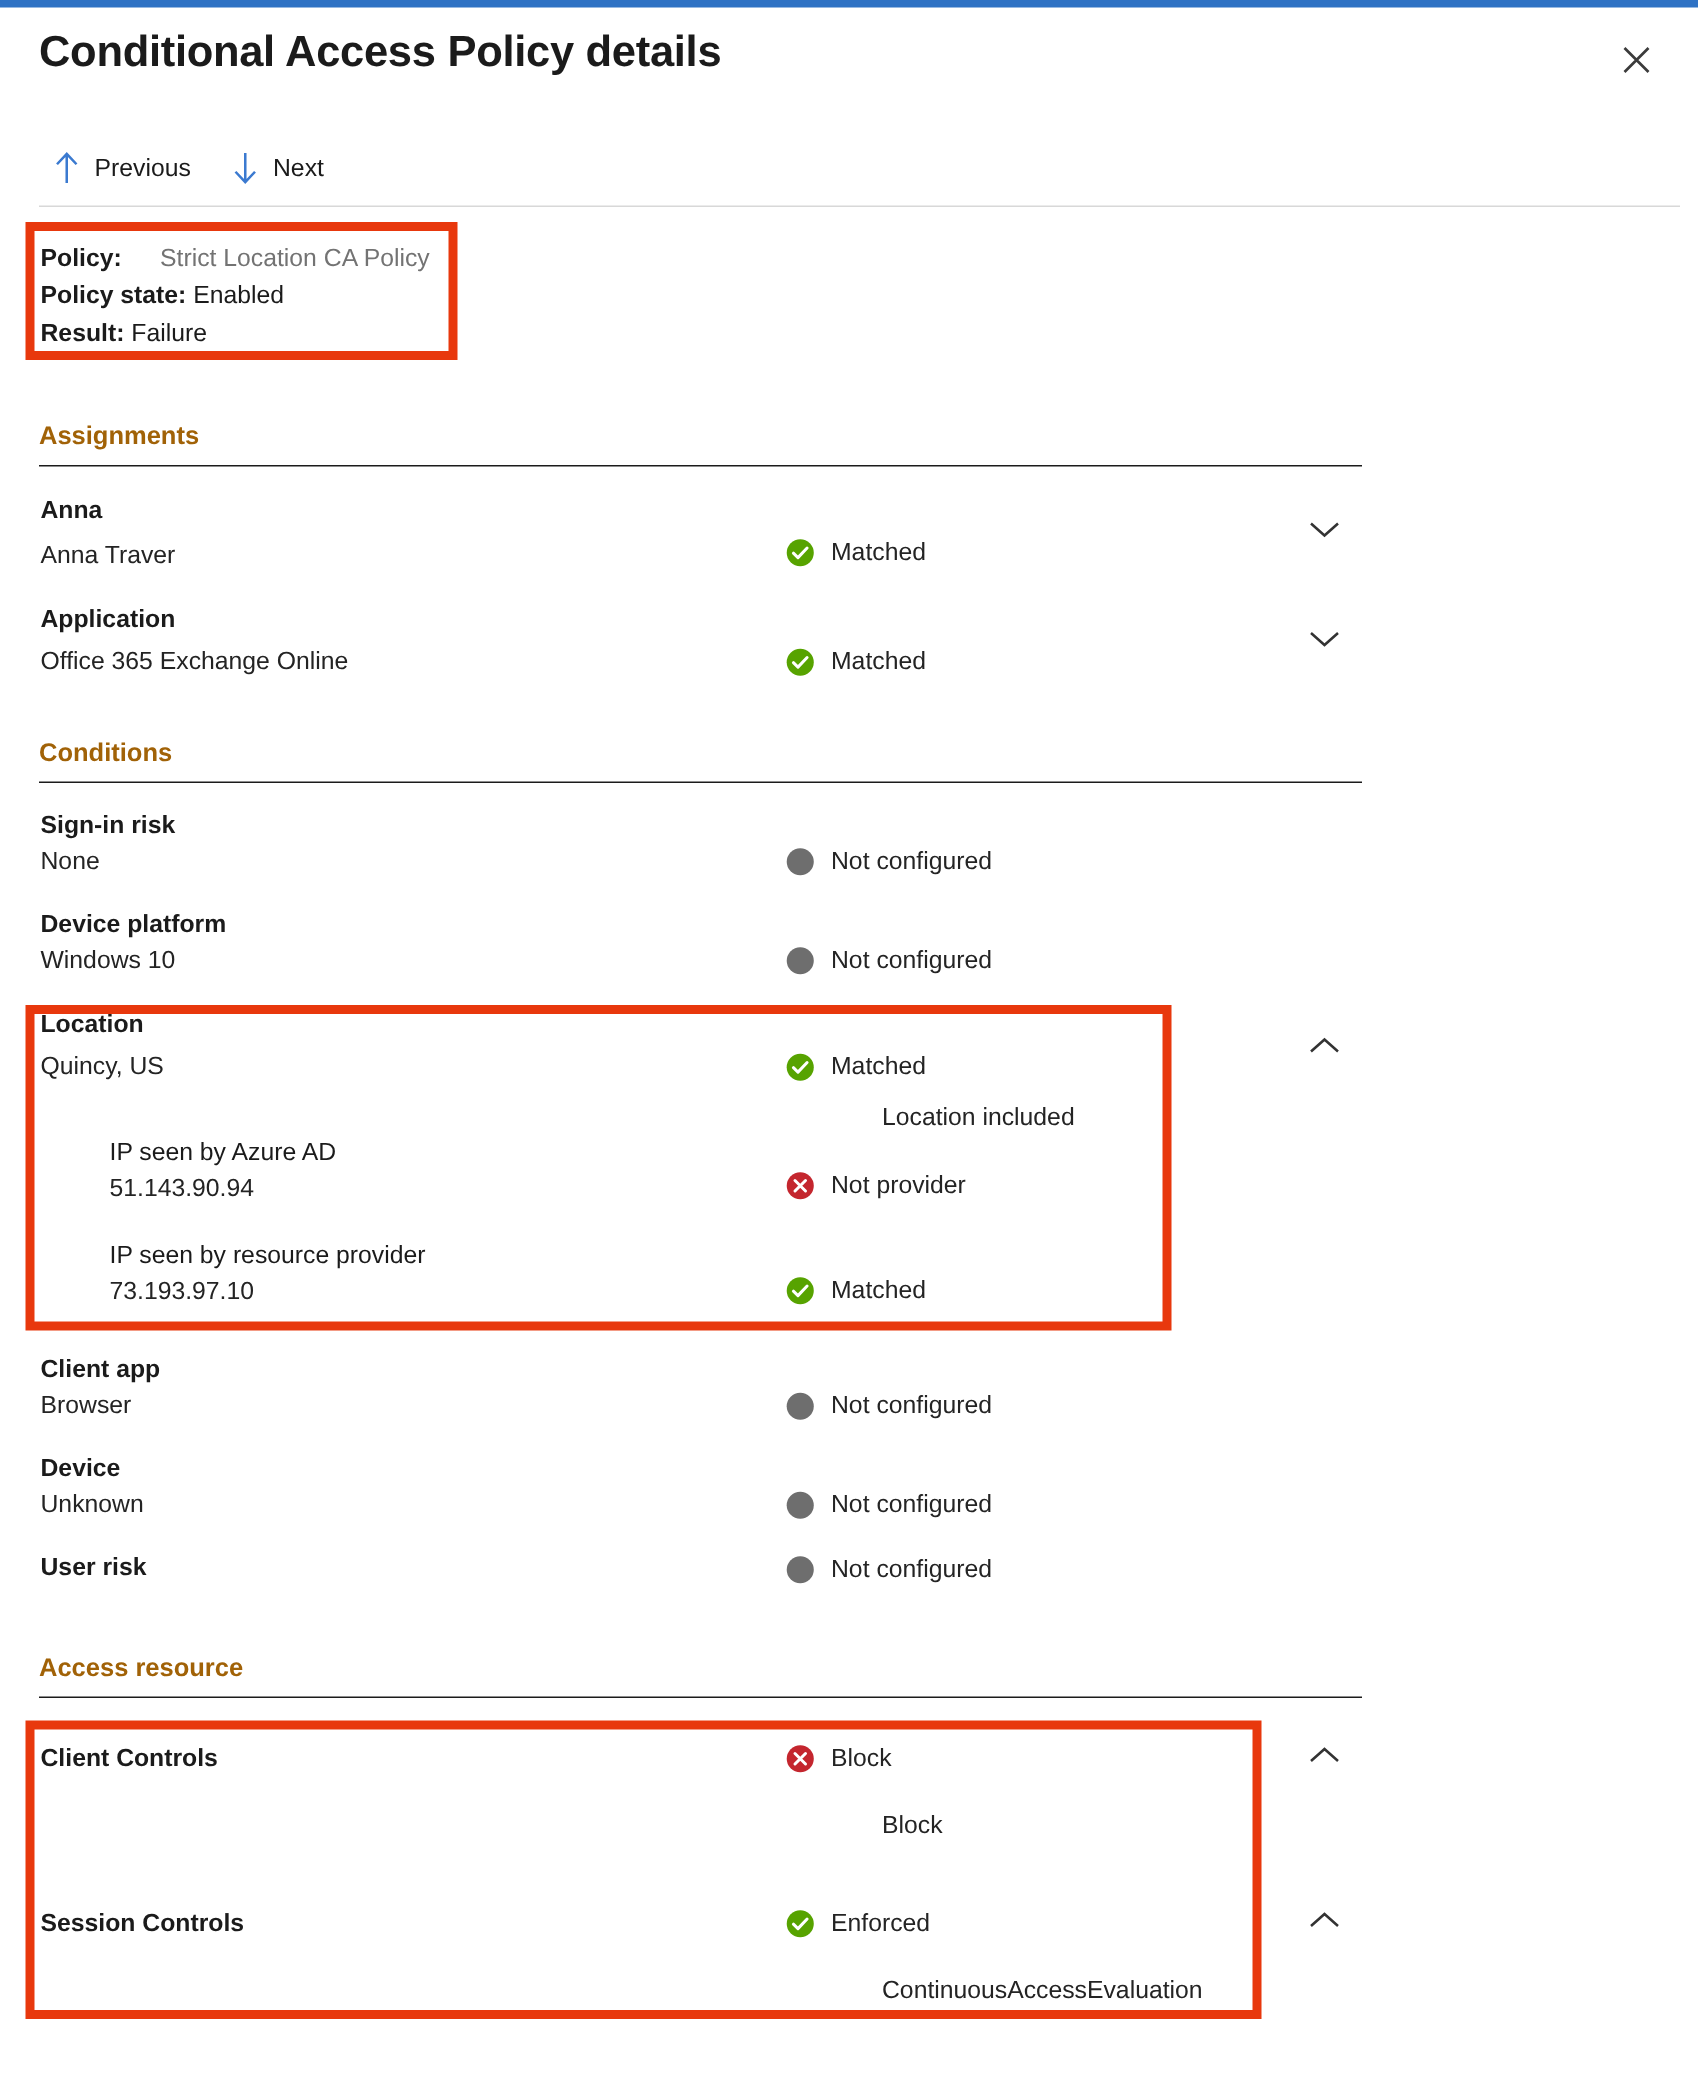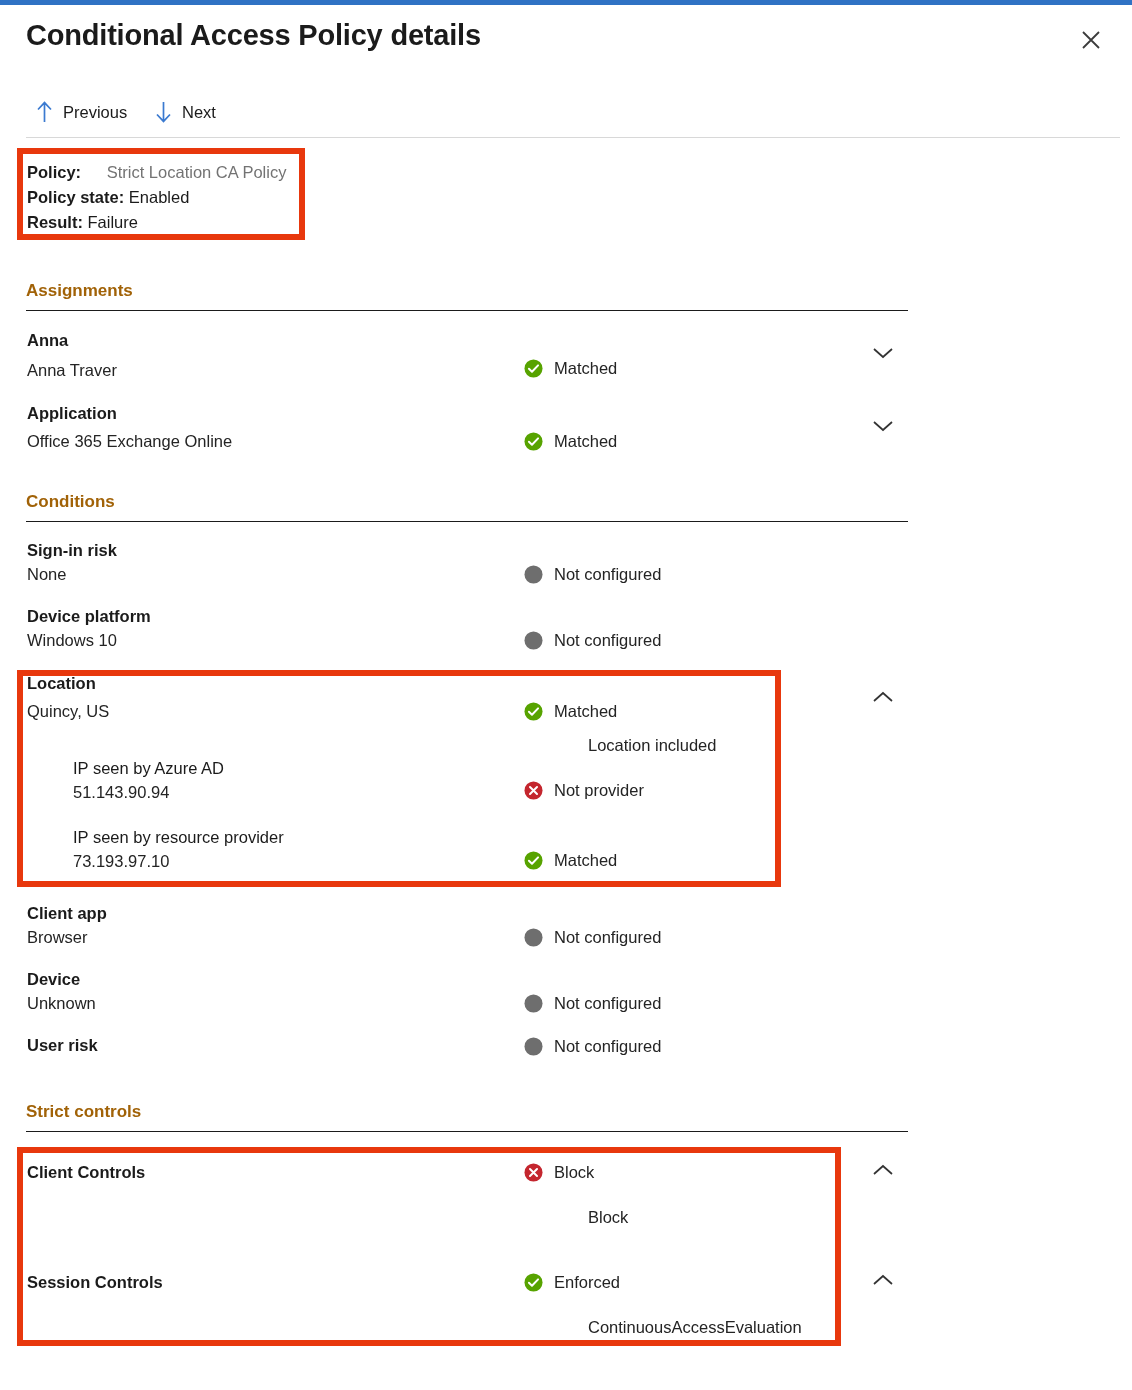--- a/index.html
+++ b/index.html
@@ -341,21 +341,21 @@
 <div class="row">
   <div class="row-label" style="top:1036px">User risk</div>
   <div class="status" style="top:1037px">
     <svg class="status-ico" viewBox="0 0 20 20">
         <circle cx="10" cy="10" r="9.5" fill="#6e6e6e"></circle>
       </svg>
     <span>Not configured</span>
   </div>
 </div>
 
-<div class="section-head" style="top:1102px">Strict controls</div>
+<div class="section-head" style="top:1102px">Access resource</div>
 
 <div class="row">
   <div class="row-label" style="top:1163px">Client Controls</div>
   <div class="status" style="top:1163px">
     <svg class="status-ico" viewBox="0 0 20 20">
         <circle cx="10" cy="10" r="9.5" fill="#c4262e"></circle>
         <path d="M6.3 6.3 L13.7 13.7 M13.7 6.3 L6.3 13.7" stroke="#fff" stroke-width="2.1" fill="none" stroke-linecap="round"></path>
       </svg>
     <span>Block</span>
   </div>

